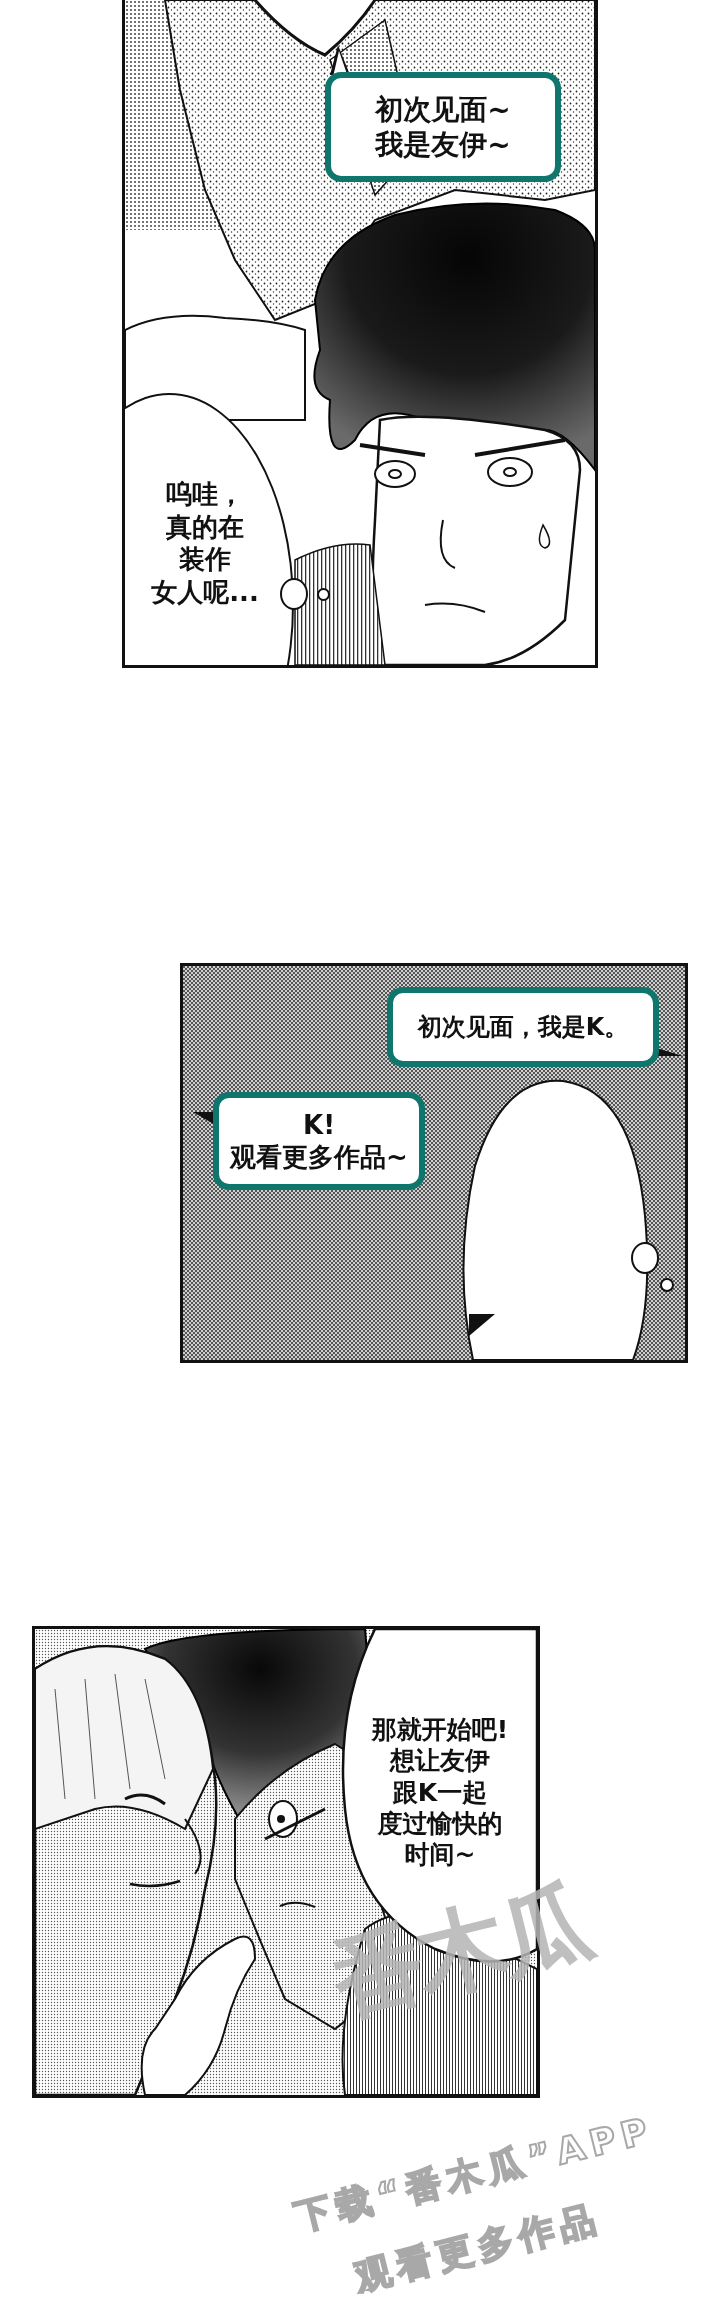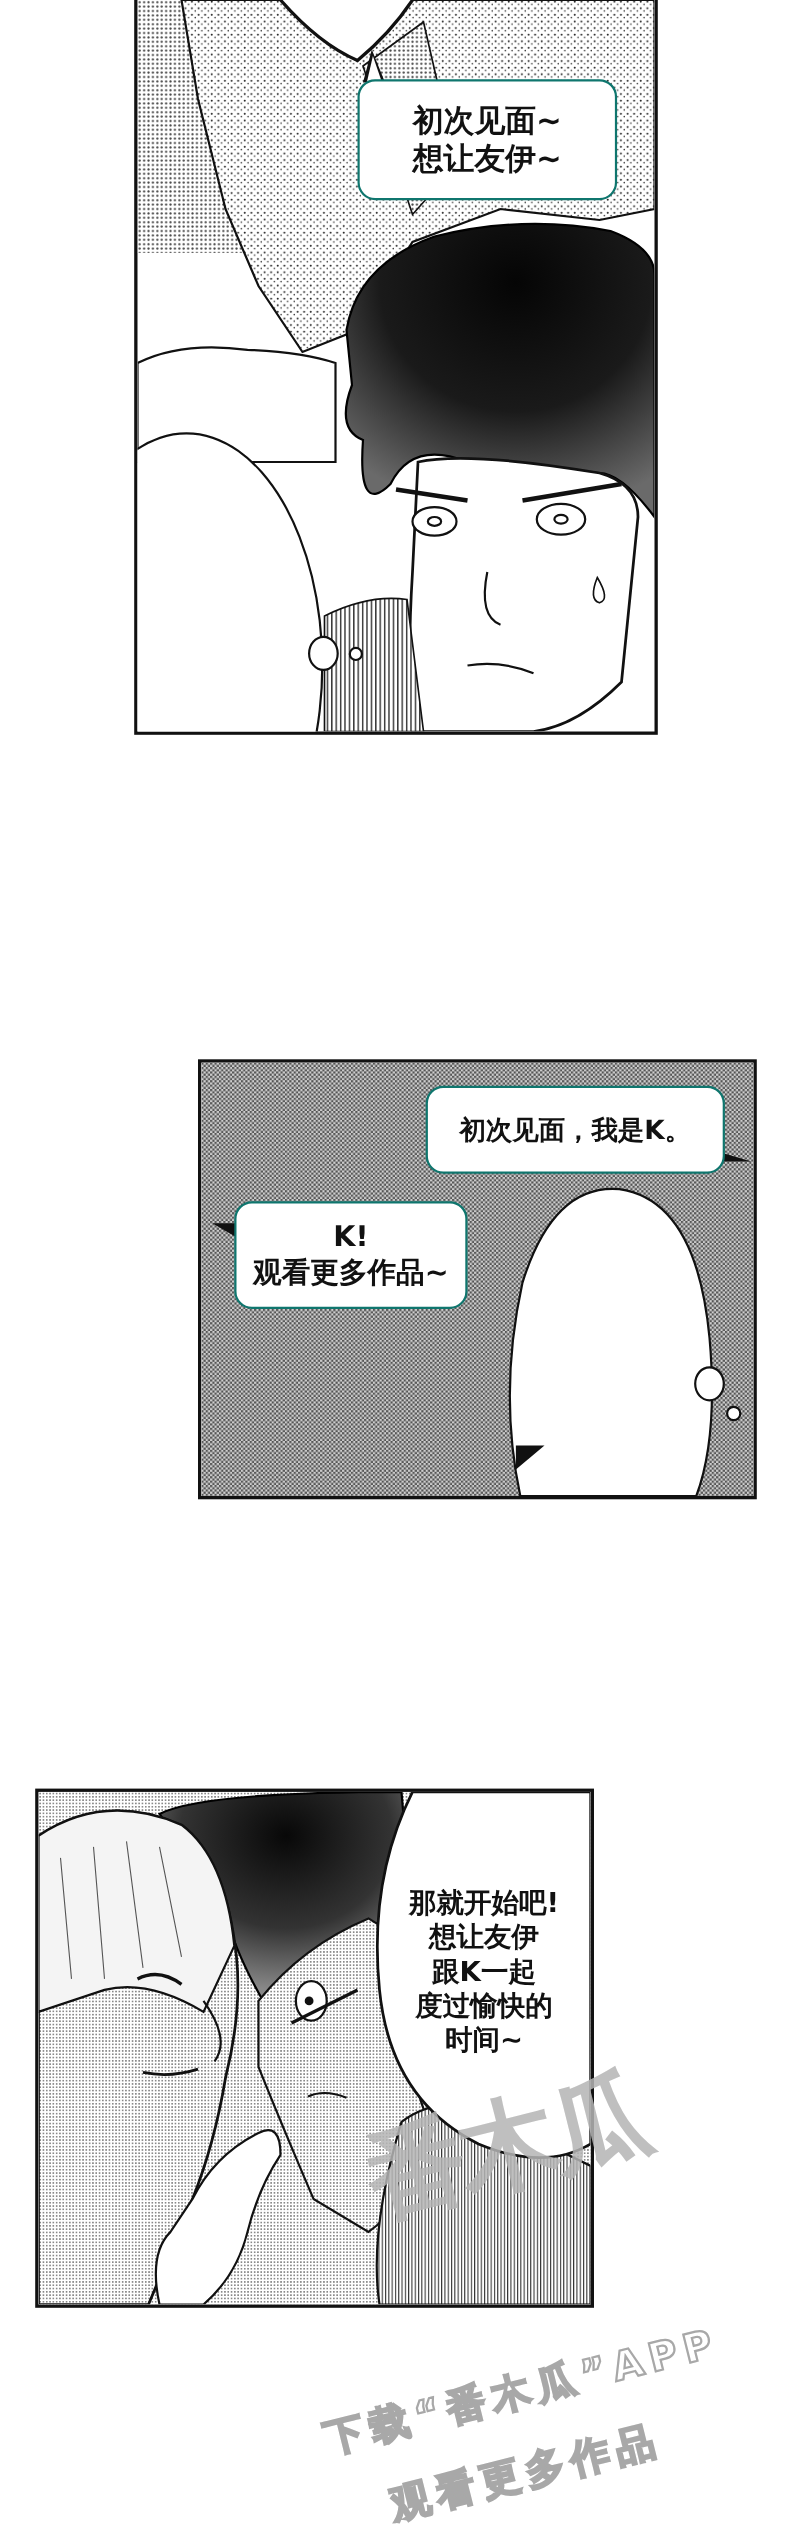--- a/index.html
+++ b/index.html
@@ -1,20 +1,20 @@
 <!DOCTYPE html>
 <html><head>
 <meta charset="utf-8">
 <style>
   html, body { margin:0; padding:0; background:#ffffff; }
   body { width:720px; height:2298px; position:relative; overflow:hidden;
          font-family:"DejaVu Sans","Liberation Sans",sans-serif; }
   .panel { position:absolute; border:3px solid #111; box-sizing:border-box; overflow:hidden; background:#fff; }
   .art { position:absolute; left:0; top:0; }
-  .bubble { position:absolute; box-sizing:border-box; background:#fff; border:2px solid #0f766e;
+  .bubble { position:absolute; box-sizing:border-box; background:#fff; border:6px solid #0f766e;
             display:flex; flex-direction:column; align-items:center; justify-content:center;
             color:#111; font-weight:bold; text-align:center; }
   .rect-bubble { border-radius:16px; }
   .line { display:block; white-space:nowrap; line-height:1.25; }
   .tail { position:absolute; width:0; height:0; }
   .dot { position:absolute; background:#fff; border:2px solid #111; border-radius:50%; box-sizing:border-box; }
   .thought-text { position:absolute; text-align:center; font-weight:bold; color:#111; }
   .watermark { position:absolute; transform:rotate(-14deg); transform-origin:left top; color:#fff;
                font-weight:bold; -webkit-text-stroke:2px #a8a8a8; text-shadow:0 0 1px #a8a8a8; letter-spacing:6px; }
   .wm-logo { position:absolute; font-weight:bold; color:#b5b5b5; opacity:0.85; transform:rotate(-14deg); }
@@ -70,24 +70,30 @@
     <path d="M318 520 Q310 560 330 568" fill="none" stroke="#111" stroke-width="2"></path>
     <path d="M300 605 Q330 600 360 612" fill="none" stroke="#111" stroke-width="2"></path>
 
     <path d="M418 525 Q410 545 420 548 Q430 545 418 525 Z" fill="#fff" stroke="#111" stroke-width="1.5"></path>
   </svg>
 
   <div class="tail" style="left:205px; top:45px; border-left:8px solid transparent; border-right:12px solid transparent; border-bottom:30px solid #111;"></div>
   <div class="tail" style="left:208px; top:51px; border-left:6px solid transparent; border-right:9px solid transparent; border-bottom:26px solid #fff;"></div>
   <div class="bubble rect-bubble" style="left:200px; top:72px; width:236px; height:110px; font-size:28px;">
     <span class="line">初次见面~</span>
-    <span class="line">想让友伊~</span>
+    <span class="line">我是友伊~</span>
   </div>
 
   <div style="position:absolute; left:-80px; top:393px; width:245px; height:420px; background:#fff; border:2px solid #111; border-radius:50%;"></div>
+  <div class="thought-text" style="left:0; top:478px; width:160px; font-size:26px; line-height:40px;">
+    <span class="line">呜哇，</span>
+    <span class="line">真的在</span>
+    <span class="line">装作</span>
+    <span class="line">女人呢...</span>
+  </div>
   <div class="dot" style="left:155px; top:578px; width:28px; height:32px;"></div>
   <div class="dot" style="left:192px; top:588px; width:13px; height:13px;"></div>
 </div>
 
 <div class="panel" style="left:180px; top:963px; width:508px; height:400px;">
   <svg class="art" width="502" height="394" viewBox="0 0 502 394">
     <defs>
       <pattern id="checker" width="4" height="4" patternUnits="userSpaceOnUse">
         <rect width="4" height="4" fill="#cfcfcf"></rect>
         <rect x="0" y="0" width="2" height="2" fill="#555"></rect>

